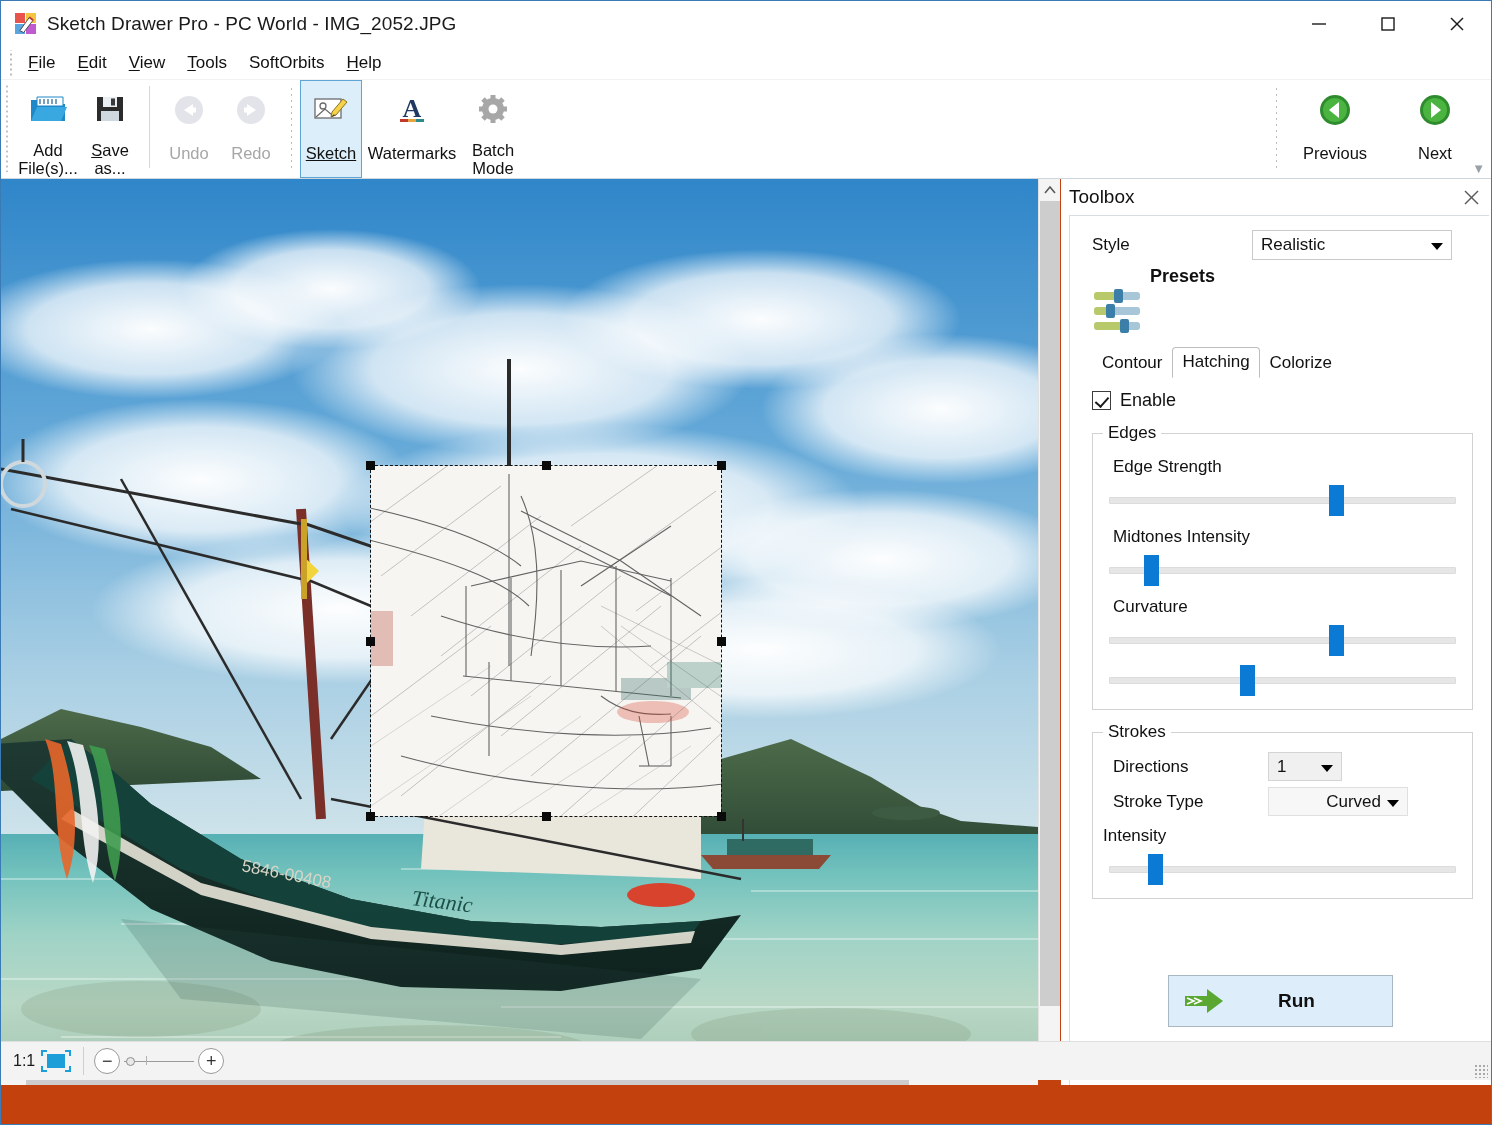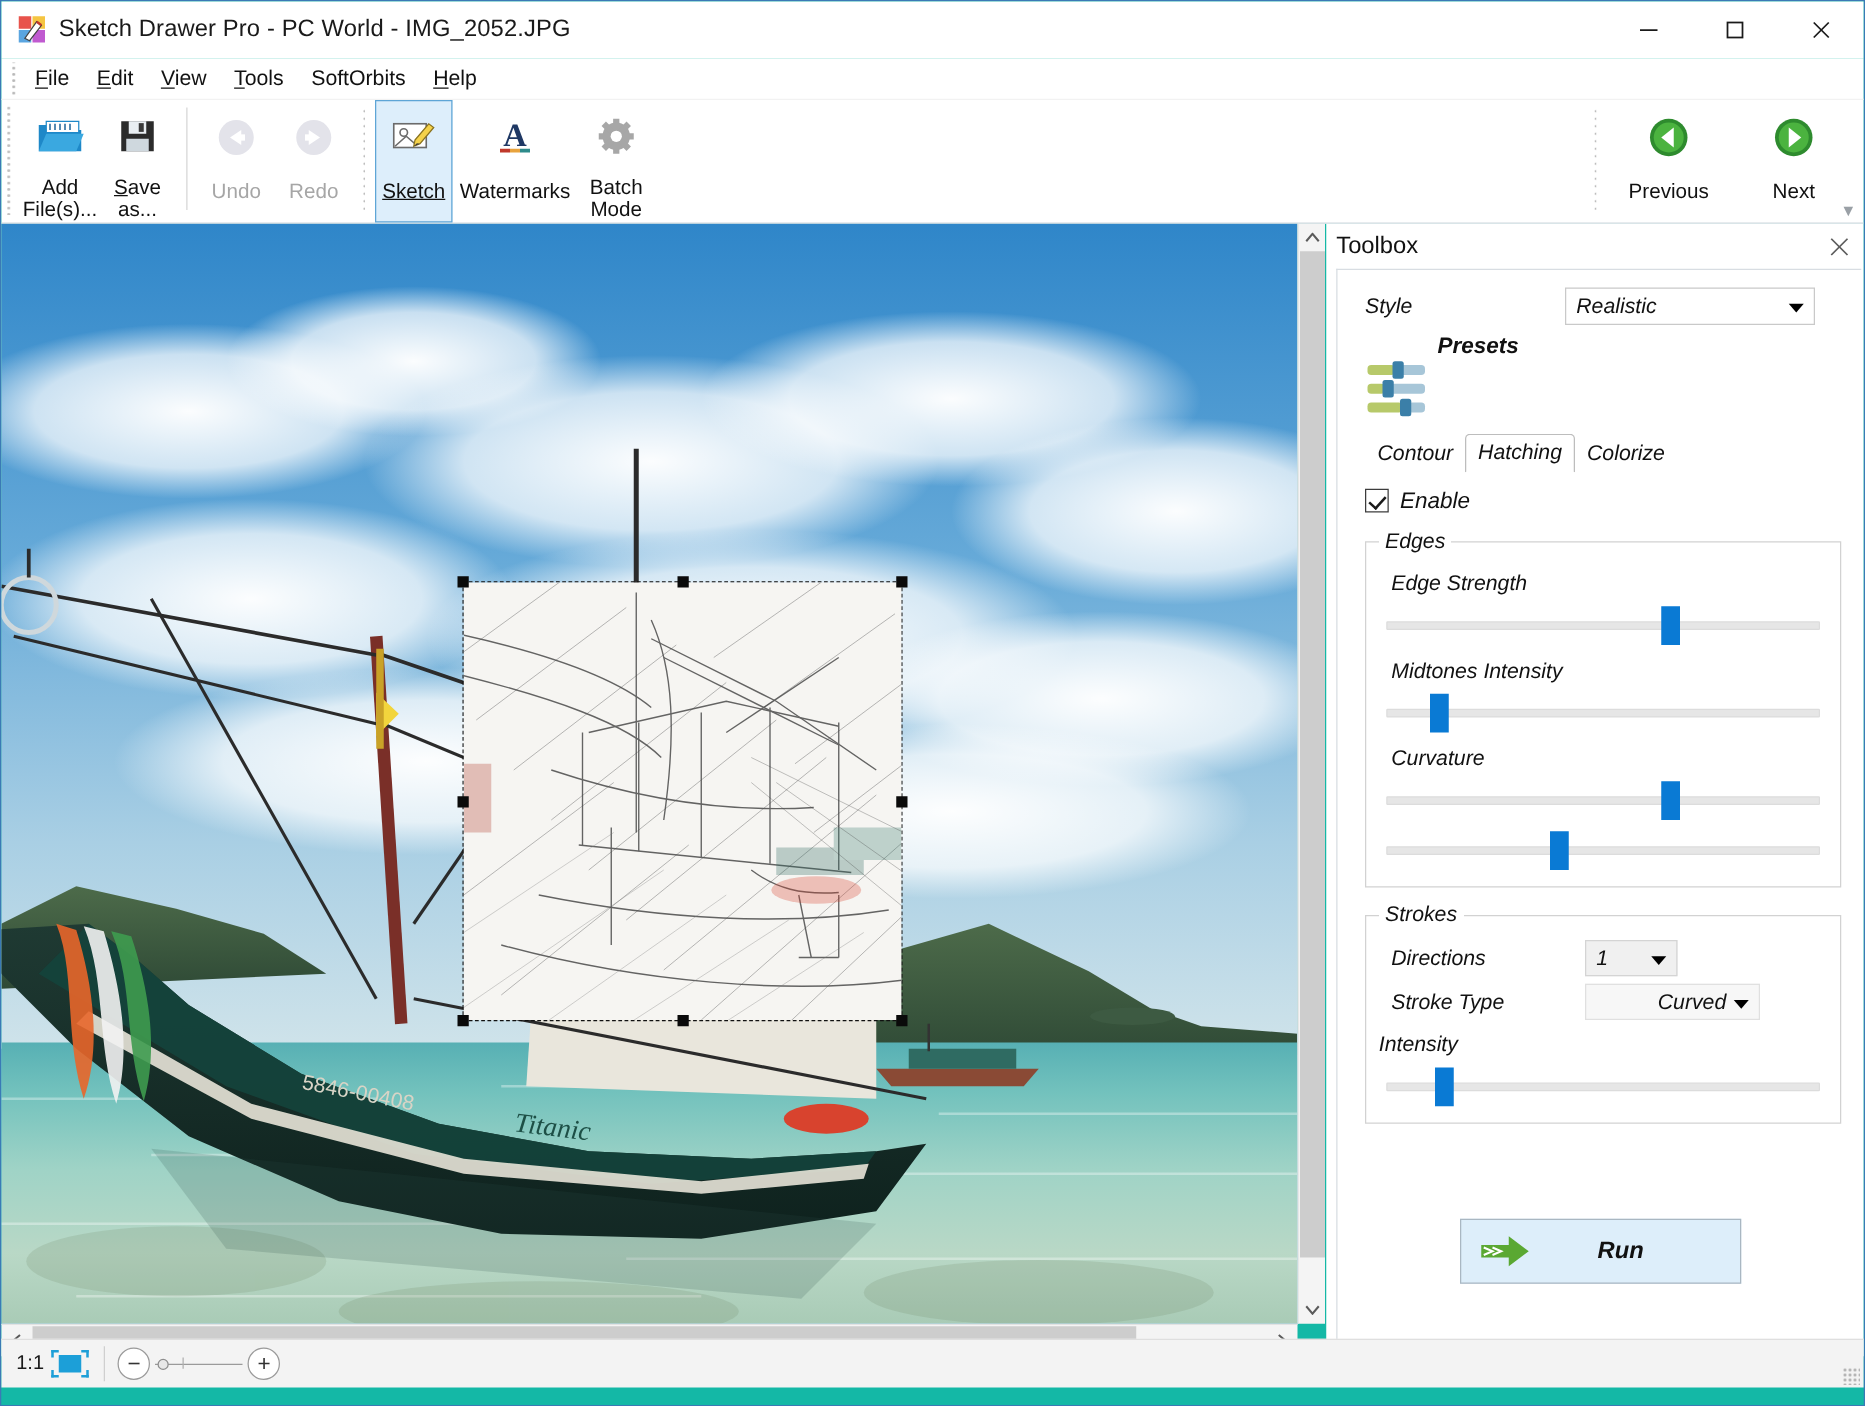--- a/index.html
+++ b/index.html
@@ -7,21 +7,21 @@
     margin: 0; padding: 0;
     width: 1492px; height: 1125px;
     overflow: hidden;
     font-family: "Liberation Sans", sans-serif;
     background: #ffffff;
   }
   #app {
     position: relative;
     width: 1492px; height: 1125px;
     border: 1px solid #3a7ab5;
-    background: #14b8a6;
+    background: #c2410c;
     overflow: hidden;
   }
 
   
   .titlebar {
     position: absolute; left: 0; top: 0; width: 1490px; height: 46px;
     background: #ffffff;
     display: flex; align-items: center;
   }
   .app-icon {
@@ -177,21 +177,20 @@
   .tb-close {
     position: absolute; right: 8px; top: 6px; width: 24px; height: 24px;
     display: flex; align-items: center; justify-content: center;
     color: #5b5b5b; cursor: default;
   }
   .tb-body {
     position: absolute; left: 8px; top: 36px; right: 2px; bottom: 0;
     border-top: 1px solid #d8dde2; border-left: 1px solid #d8dde2;
     background: #ffffff;
     padding: 14px 16px 0 22px;
-    font-style: italic;
   }
 
   .row-style { display: flex; align-items: center; margin-bottom: 6px; }
   .lbl-style { font-size: 17px; color: #111; width: 160px; }
   .combo {
     position: relative; height: 30px; border: 1px solid #c9c9c9; background: #fff;
     display: flex; align-items: center; padding: 0 26px 0 8px; font-size: 17px; color: #111;
     cursor: default;
   }
   .combo .caret {
@@ -268,21 +267,21 @@
     display: flex; align-items: center; cursor: default;
   }
   .runbtn .arrow { margin-left: 14px; }
   .runbtn .rlbl {
     flex: 1; text-align: center; font-size: 19px; font-weight: bold; color: #111;
     margin-right: 26px;
   }
 
   
   .statusbar {
-    position: absolute; left: 0; top: 1070px; width: 1490px; height: 39px;
+    position: absolute; left: 0; top: 1040px; width: 1490px; height: 39px;
     background: #f3f3f3; border-top: 1px solid #dfdfdf;
     display: flex; align-items: center; font-size: 16px; color: #1a1a1a;
   }
   .sb-cell { display: flex; align-items: center; height: 39px; padding: 0 12px; }
   .sb-div { width: 1px; height: 28px; background: #cfcfcf; }
   .zoomfit {
     width: 30px; height: 22px; position: relative; margin-left: 6px;
   }
   .zoomfit .corner { position: absolute; width: 6px; height: 6px; border-color: #1c9fd8; }
   .zoomfit .c1 { left: 0; top: 0; border-left: 2px solid #1c9fd8; border-top: 2px solid #1c9fd8; }

